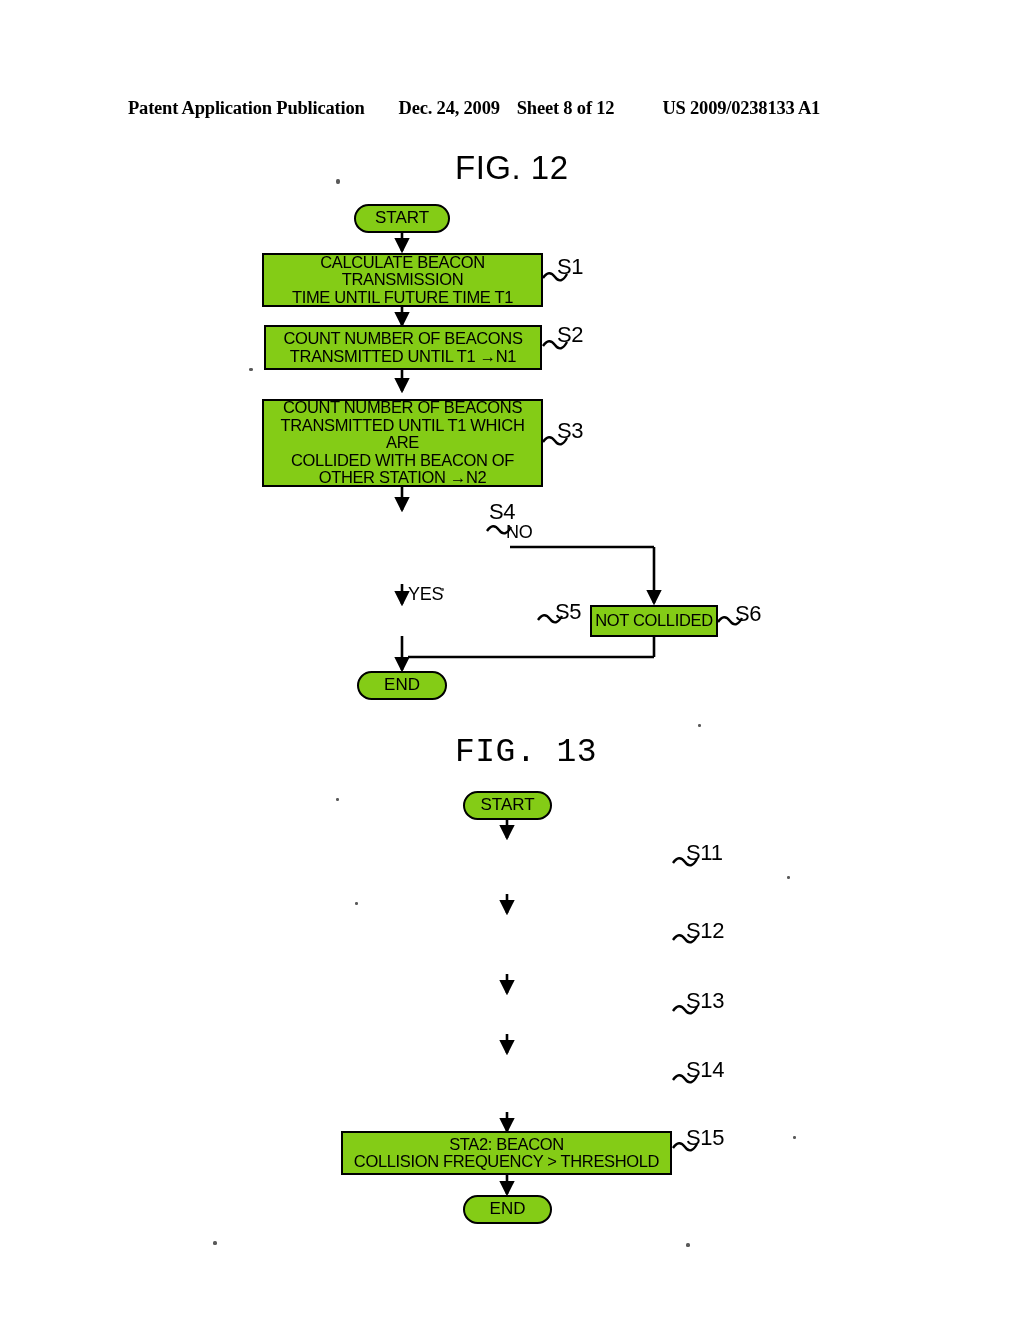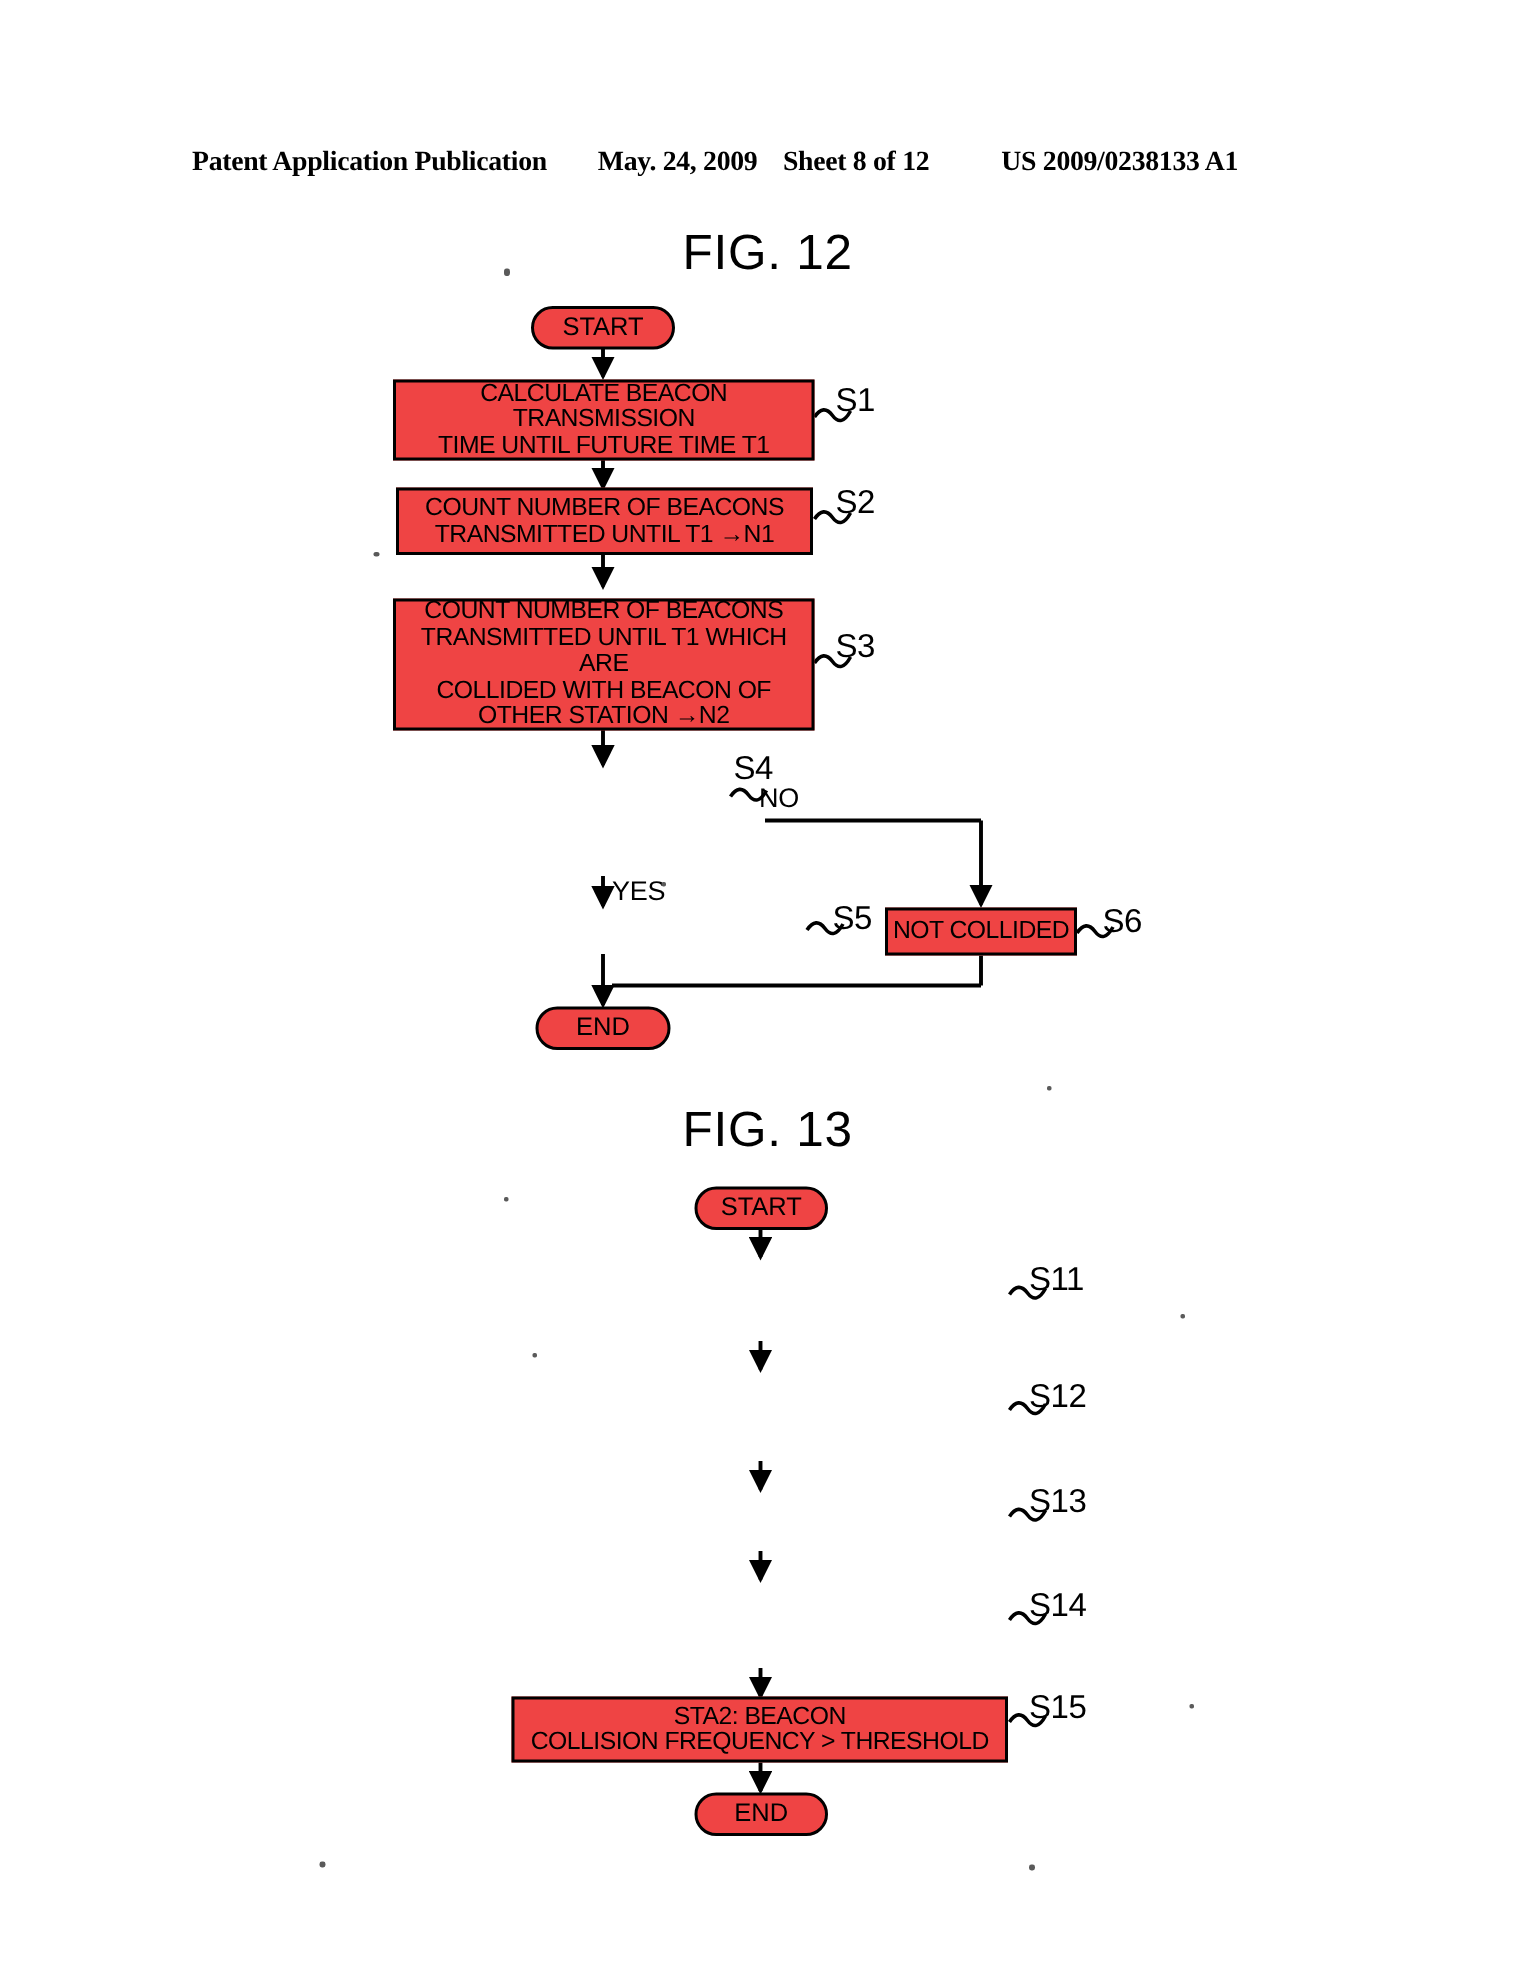--- a/index.html
+++ b/index.html
@@ -49,21 +49,21 @@
     font-size: 33px;
     letter-spacing: 0.5px;
     white-space: nowrap;
   }
 
   
   .node {
     position: absolute;
     box-sizing: border-box;
     border: 2.5px solid #000;
-    background: #ef4444;
+    background: #84cc16;
     display: flex;
     align-items: center;
     justify-content: center;
     text-align: center;
     font-family: "Liberation Sans", sans-serif;
     font-size: 16.5px;
     line-height: 1.06;
     letter-spacing: -0.35px;
     white-space: pre-line;
   }
@@ -126,21 +126,21 @@
     border-radius: 40%;
   }
 </style>
 </head>
 <body>
 
 <div id="page">
 
   <div class="page-header">
     <span class="hdr-pub">Patent Application Publication</span>
-    <span class="hdr-date">May. 24, 2009</span>
+    <span class="hdr-date">Dec. 24, 2009</span>
     <span class="hdr-sheet">Sheet 8 of 12</span>
     <span class="hdr-docno">US 2009/0238133 A1</span>
   </div>
 
   <svg class="lines" viewBox="0 0 1024 1320" xmlns="http://www.w3.org/2000/svg">
     <defs>
       <marker id="arrow" viewBox="0 0 10 10" refX="8.5" refY="5" markerWidth="6" markerHeight="6" orient="auto-start-reverse">
         <path d="M 0 0 L 10 5 L 0 10 z" fill="#000"></path>
       </marker>
     </defs>
@@ -207,21 +207,21 @@
   <div class="branch-label" style="left:506px; top:510px;">NO</div>
   <div class="branch-label" style="left:408px; top:572px;">YES</div>
 
   <div class="step-ref" style="left:555px; top:587px;">S5</div>
 
   <div class="node process" style="left:590px; top:593px; width:128px; height:32px;">NOT COLLIDED</div>
   <div class="step-ref" style="left:735px; top:589px;">S6</div>
 
   <div class="node terminal" style="left:357px; top:659px; width:90px; height:29px;">END</div>
 
-  <div class="fig-title" style="left:455px; top:722px;">FIG. 13</div>
+  <div class="fig-title" style="left:455px; top:722px;font-family:Liberation Mono, monospace;">FIG. 13</div>
 
   <div class="node terminal" style="left:463px; top:779px; width:89px; height:29px;">START</div>
 
   <div class="step-ref" style="left:686px; top:828px;">S11</div>
 
   <div class="step-ref" style="left:686px; top:906px;">S12</div>
 
   <div class="step-ref" style="left:686px; top:976px;">S13</div>
 
   <div class="step-ref" style="left:686px; top:1045px;">S14</div>

